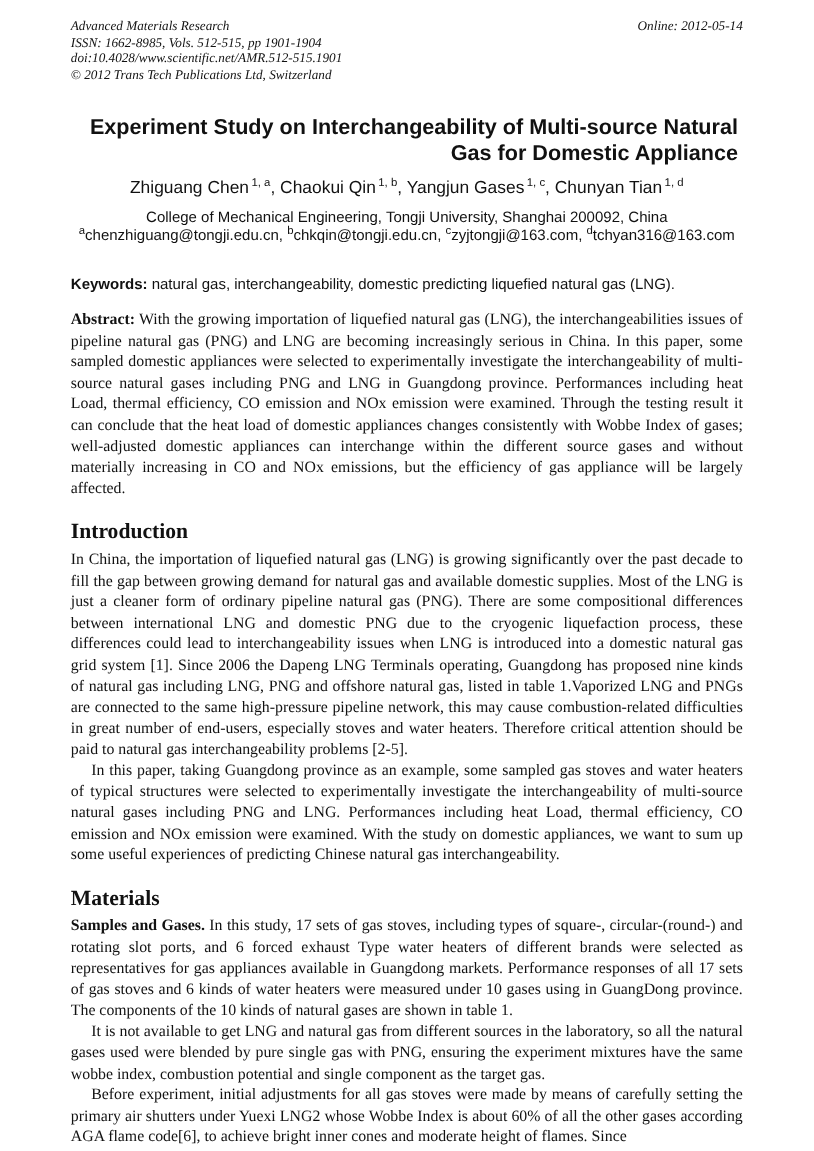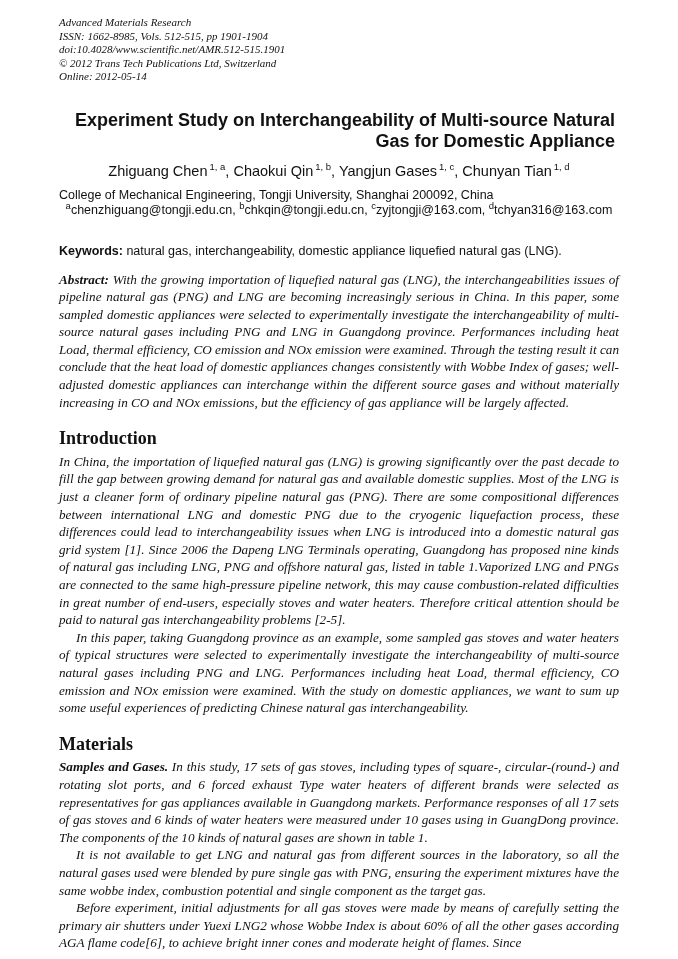--- a/index.html
+++ b/index.html
@@ -16,21 +16,20 @@
   }
   
   .journal-header {
     display: flex;
     justify-content: space-between;
     align-items: flex-start;
     font-family: "Liberation Serif", "DejaVu Serif", serif;
     font-style: italic;
     font-size: 11px;
     line-height: 13.5px;
-    flex-direction: column;
   }
   .journal-header .left-lines div { white-space: nowrap; }
   .journal-header .online-date { white-space: nowrap; text-align: right; }
 
   
   .paper-title {
     font-family: "Liberation Sans", "DejaVu Sans", sans-serif;
     font-weight: bold;
     font-size: 18px;
     line-height: 21px;
@@ -48,20 +47,21 @@
   .authors sup, .emails sup {
     font-size: 9.5px;
     line-height: 0;
     vertical-align: super;
   }
   .authors sup { margin-left: 2px; }
   .affiliation {
     font-family: "Liberation Sans", "DejaVu Sans", sans-serif;
     font-size: 12.5px;
     line-height: 15px;
+    text-align: center;
     margin-top: 8px;
   }
   .emails {
     font-family: "Liberation Sans", "DejaVu Sans", sans-serif;
     font-size: 12.5px;
     line-height: 15px;
     text-align: center;
   }
   
   .keywords {
@@ -71,21 +71,20 @@
     margin-top: 25px;
   }
   .keywords .kw-label { font-weight: bold; }
 
   
   .body-p {
     font-family: "Liberation Serif", "DejaVu Serif", serif;
     font-size: 13.2px;
     line-height: 17.6px;
     text-align: justify;
-    font-style: italic;
   }
   .abstract-p { margin-top: 12px; }
   .lead-bold { font-weight: bold; }
   .sec-heading {
     font-family: "Liberation Serif", "DejaVu Serif", serif;
     font-weight: bold;
     font-size: 18px;
     line-height: 17.6px;
     margin-top: 19px;
     margin-bottom: 5px;
@@ -115,21 +114,21 @@
   </div>
 
   <div class="affiliation">College of Mechanical Engineering, Tongji University, Shanghai 200092, China</div>
 
   <div class="emails">
     <span><sup>a</sup><span>chenzhiguang@tongji.edu.cn</span><span>, </span></span><span><sup>b</sup><span>chkqin@tongji.edu.cn</span><span>, </span></span><span><sup>c</sup><span>zyjtongji@163.com</span><span>, </span></span><span><sup>d</sup><span>tchyan316@163.com</span><span></span></span>
   </div>
 
   <div class="keywords">
     <span class="kw-label">Keywords:</span>
-    <span>natural gas, interchangeability, domestic appliance liquefied natural gas (LNG).</span>
+    <span>natural gas, interchangeability, domestic predicting liquefied natural gas (LNG).</span>
   </div>
 
   <p class="body-p abstract-p">
     <span class="lead-bold">Abstract:</span>
     <span>With the growing importation of liquefied natural gas (LNG), the interchangeabilities issues of pipeline natural gas (PNG) and LNG are becoming increasingly serious in China. In this paper, some sampled domestic appliances were selected to experimentally investigate the interchangeability of multi-source natural gases including PNG and LNG in Guangdong province. Performances including heat Load, thermal efficiency, CO emission and NOx emission were examined. Through the testing result it can conclude that the heat load of domestic appliances changes consistently with Wobbe Index of gases; well-adjusted domestic appliances can interchange within the different source gases and without materially increasing in CO and NOx emissions, but the efficiency of gas appliance will be largely affected.</span>
   </p>
 
   <h2 class="sec-heading">Introduction</h2>
   <p class="body-p">In China, the importation of liquefied natural gas (LNG) is growing significantly over the past decade to fill the gap between growing demand for natural gas and available domestic supplies. Most of the LNG is just a cleaner form of ordinary pipeline natural gas (PNG). There are some compositional differences between international LNG and domestic PNG due to the cryogenic liquefaction process, these differences could lead to interchangeability issues when LNG is introduced into a domestic natural gas grid system [1]. Since 2006 the Dapeng LNG Terminals operating, Guangdong has proposed nine kinds of natural gas including LNG, PNG and offshore natural gas, listed in table 1.Vaporized LNG and PNGs are connected to the same high-pressure pipeline network, this may cause combustion-related difficulties in great number of end-users, especially stoves and water heaters. Therefore critical attention should be paid to natural gas interchangeability problems [2-5].</p>
   <p class="body-p indent">In this paper, taking Guangdong province as an example, some sampled gas stoves and water heaters of typical structures were selected to experimentally investigate the interchangeability of multi-source natural gases including PNG and LNG. Performances including heat Load, thermal efficiency, CO emission and NOx emission were examined. With the study on domestic appliances, we want to sum up some useful experiences of predicting Chinese natural gas interchangeability.</p>

